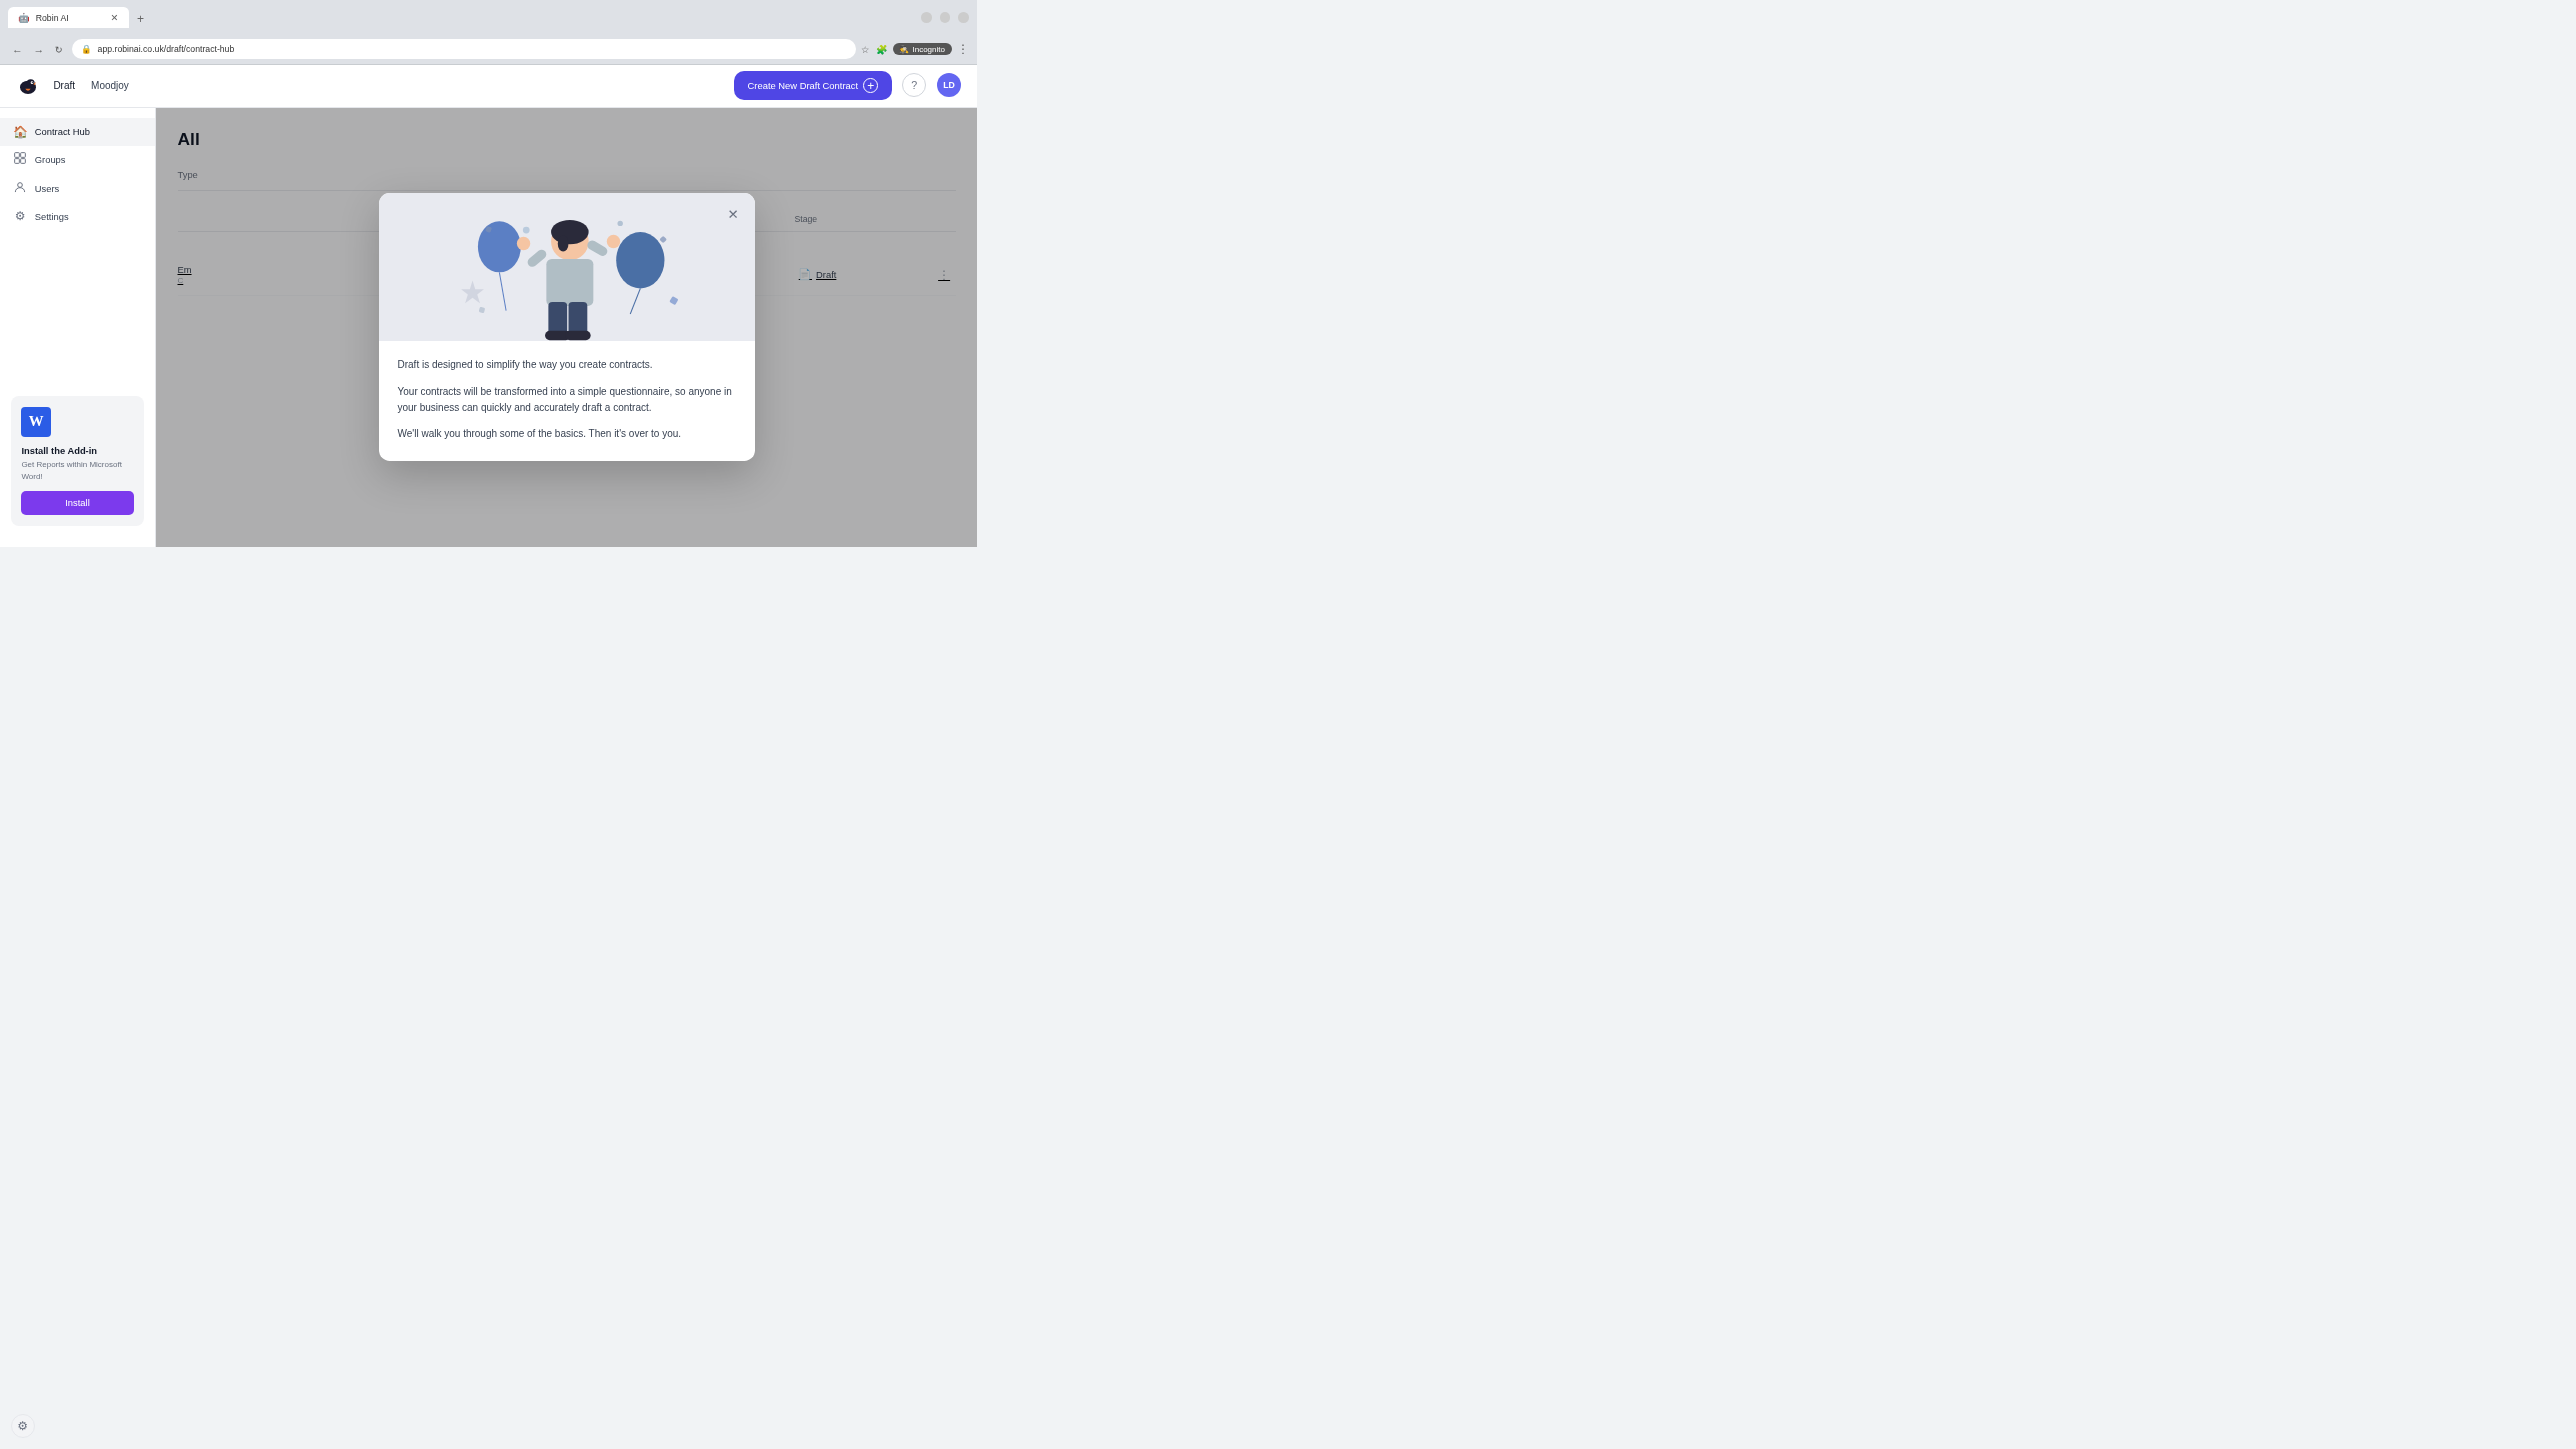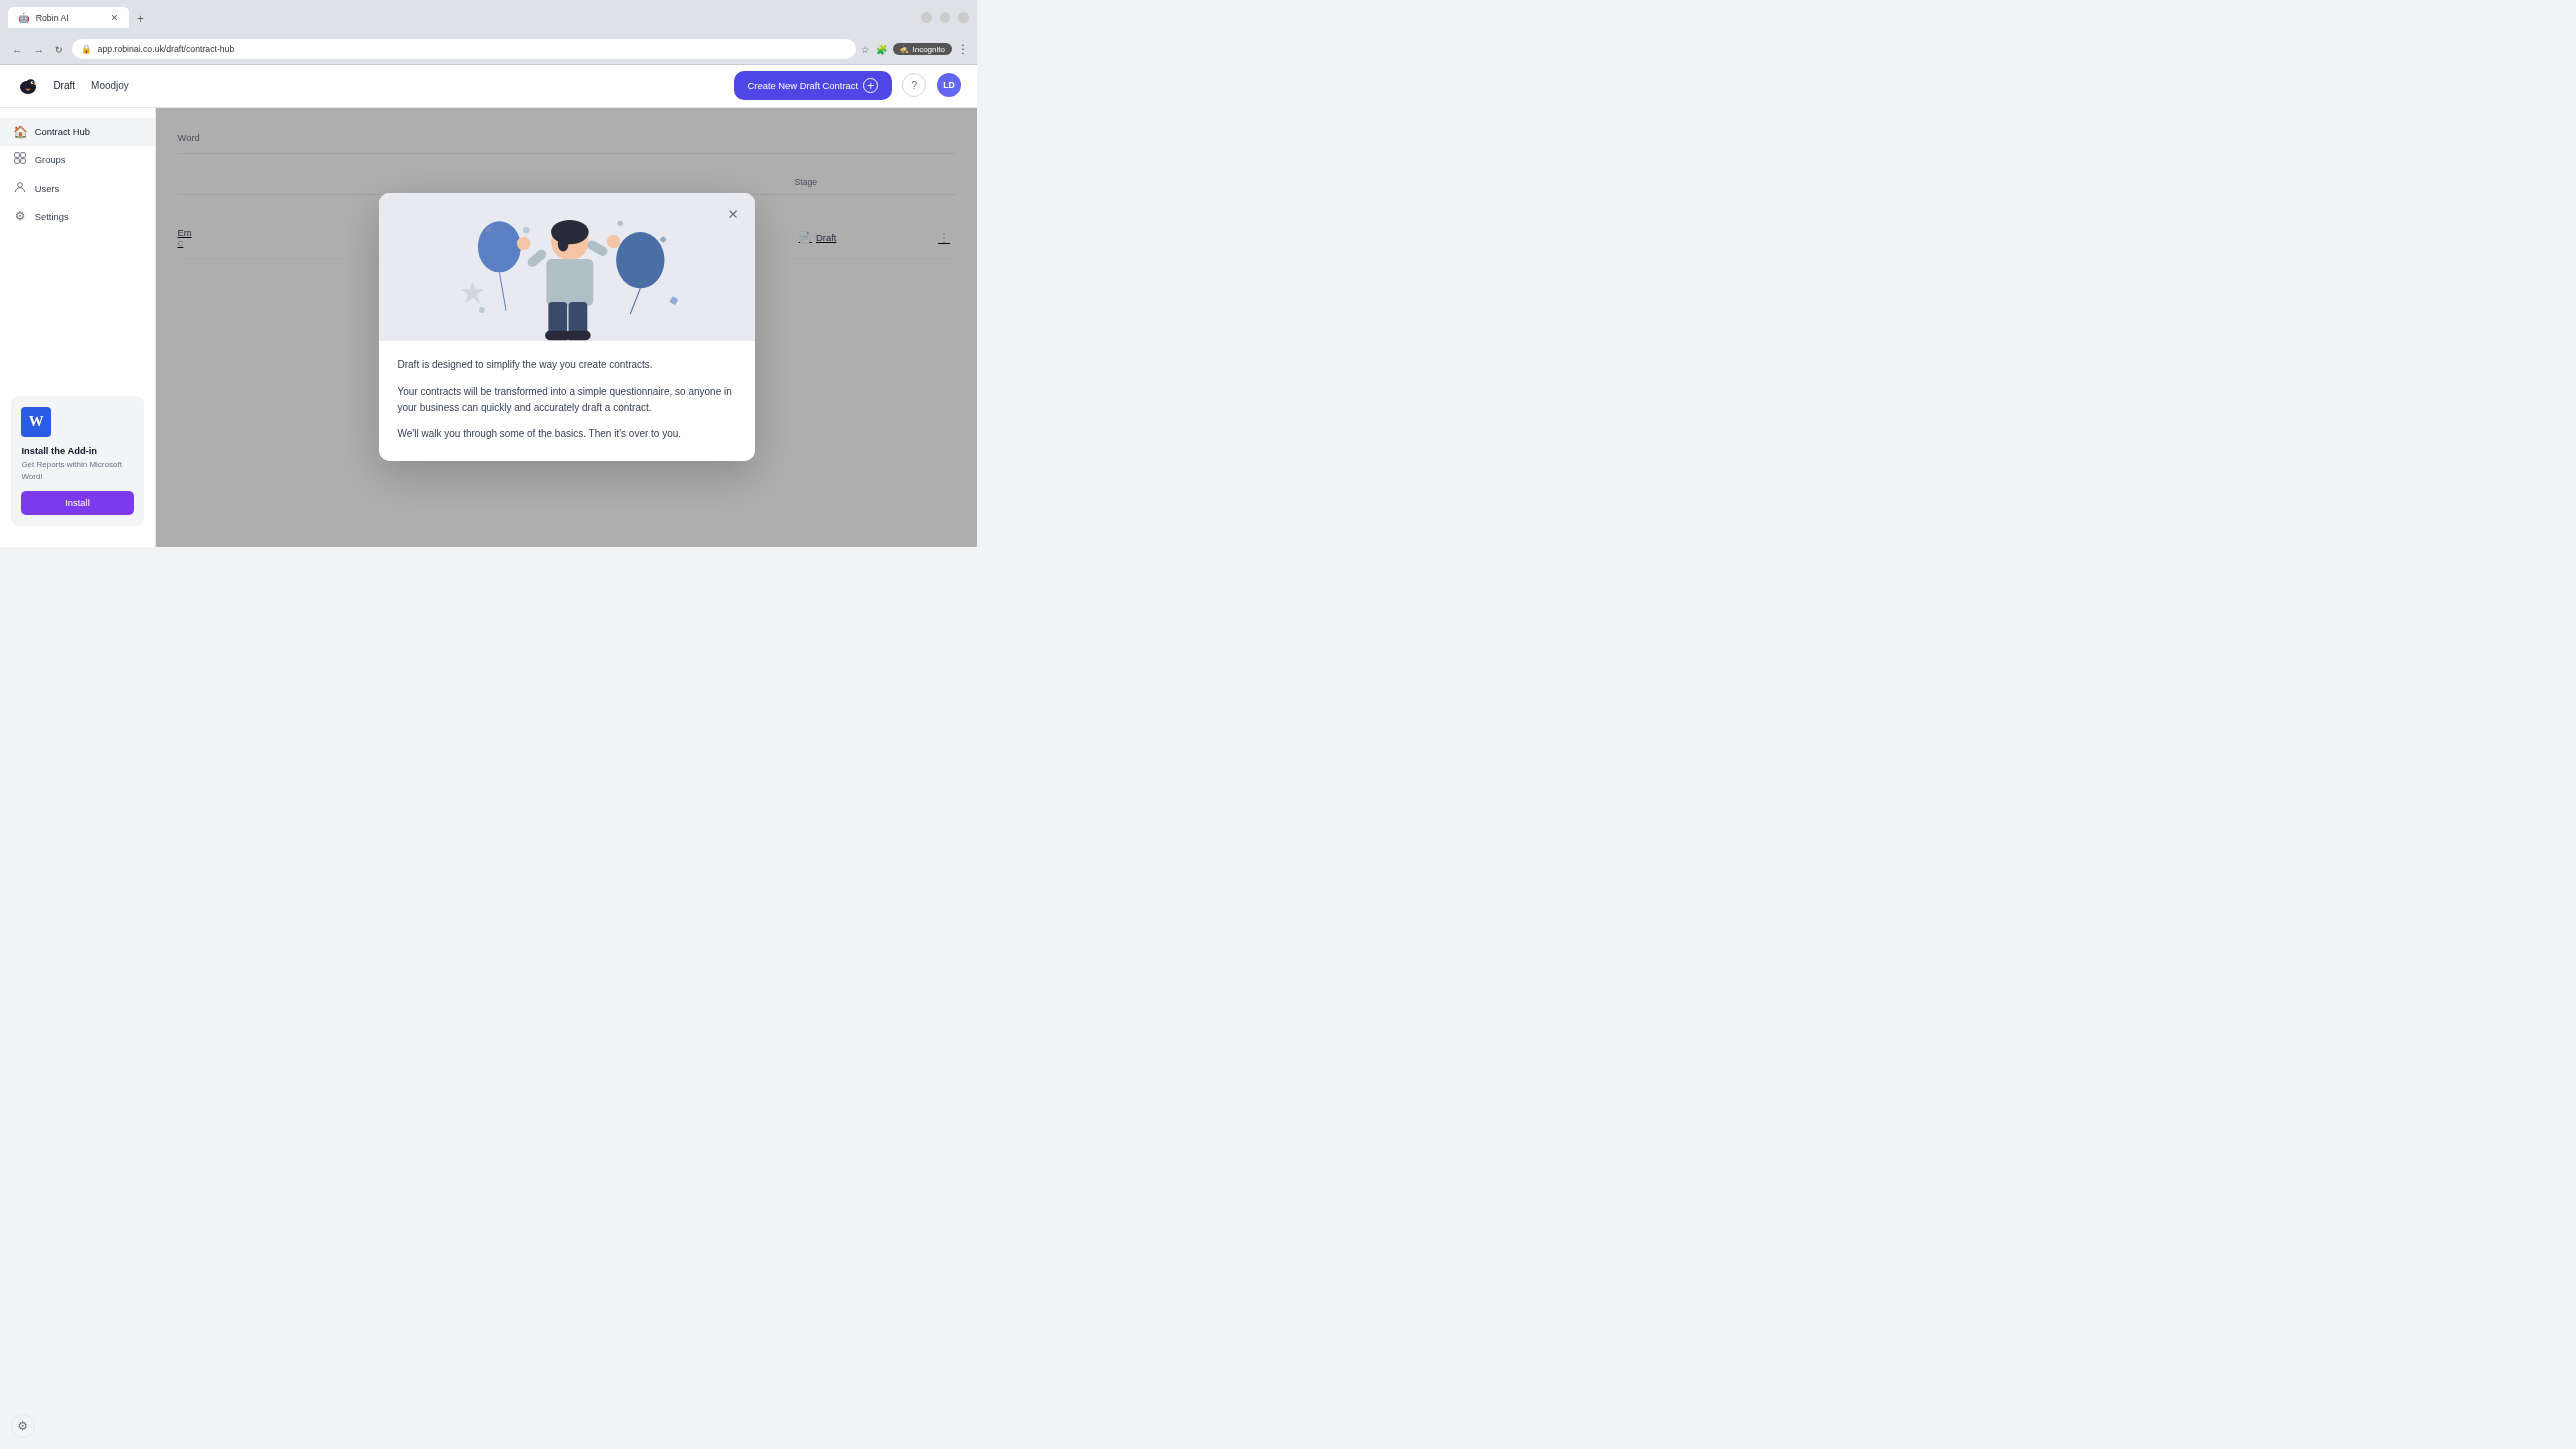--- a/index.html
+++ b/index.html
@@ -194,23 +194,24 @@
         </div>
         <div class="install-title">Install the Add-in</div>
         <div class="install-desc">Get Reports within Microsoft Word!</div>
         <button class="install-btn">Install</button>
       </div>
     </div>
   </aside>
 
   <main class="content-area" style="position: relative;">
 
+    <div class="page-title">All</div>
 
     <div class="filter-row">
-      <span class="filter-item">Word</span>
+      <span class="filter-item">Type</span>
     </div>
 
     <div class="table-header">
       <div class="th"></div>
       <div class="th stage">Stage</div>
       <div style="width:27px;"></div>
     </div>
 
     <div class="table-row-item">
       <div class="td multiline">

